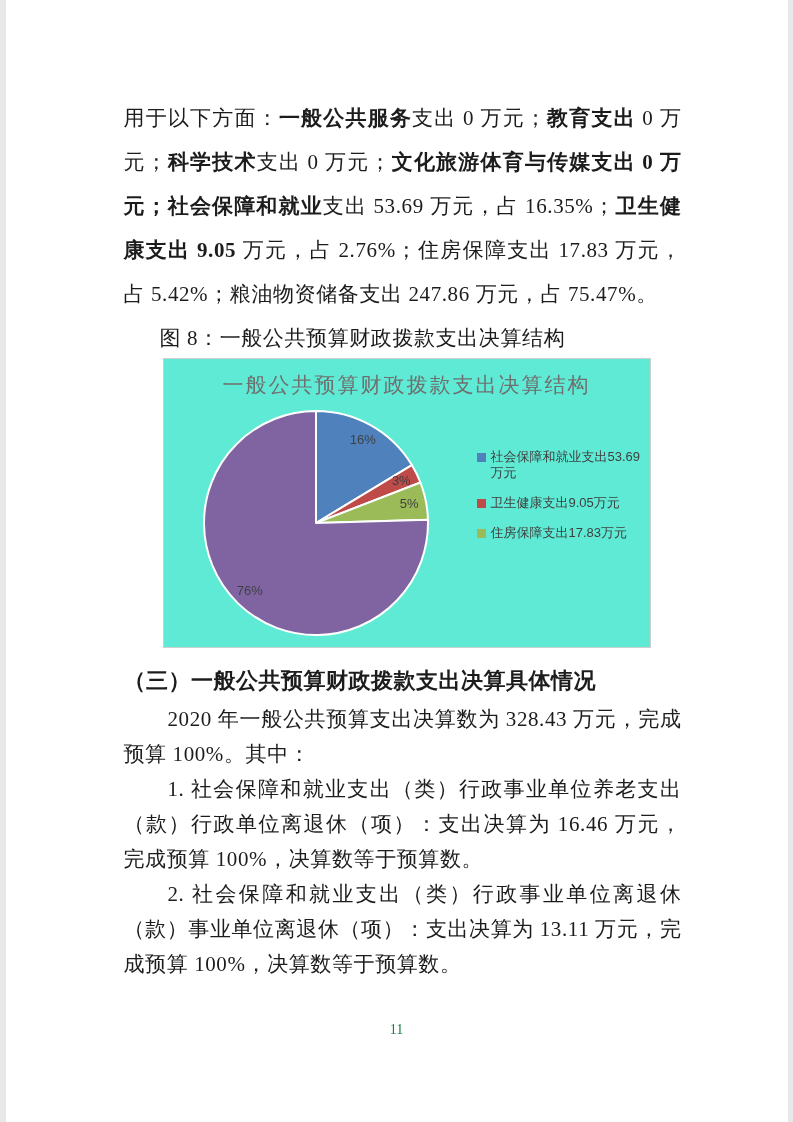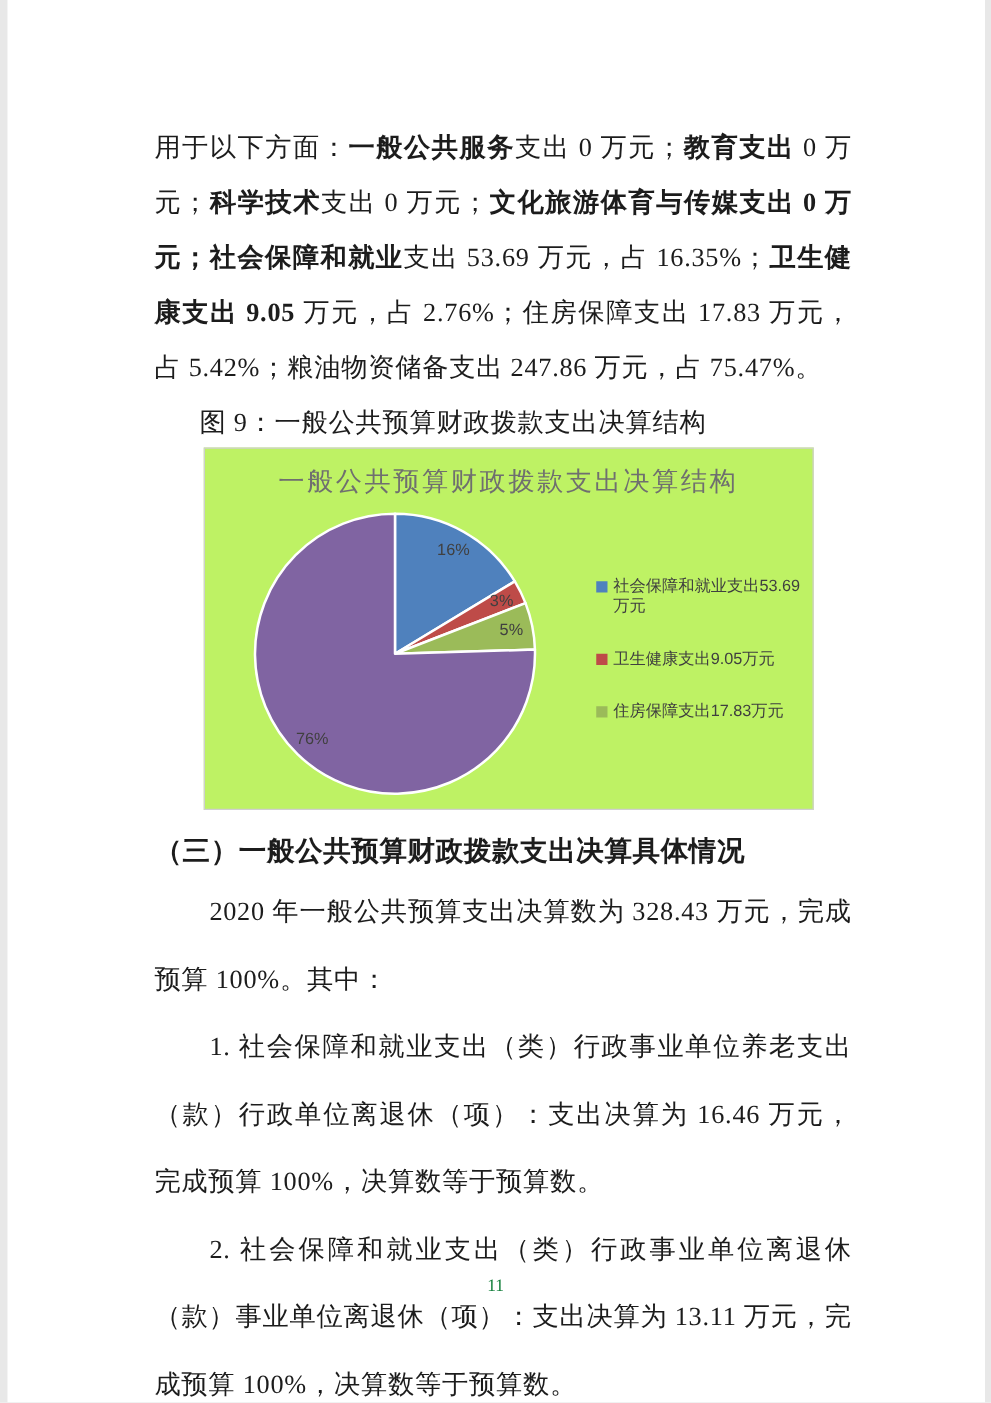--- a/index.html
+++ b/index.html
@@ -17,55 +17,54 @@
     left:118px;top:96px;width:558px;
   }
   .para{
     font-size:21px;
     line-height:44px;
     text-align:justify;
     letter-spacing:0.6px;
     margin:0;
   }
   .para .b{font-weight:bold;}
-  .body-para{line-height:54px;text-indent:44px;}
+  .body-para{line-height:35px;text-indent:44px;}
   .fig-caption{
     font-size:21px;
     line-height:40px;
     margin:2px 0 0 0;
     text-indent:36px;
     letter-spacing:0.6px;
   }
   .chart-frame{
     position:relative;
     margin-left:39px;
     width:486px;height:288px;
     border:1px solid #cfcfcf;
-    background:#bef264;
+    background:#5eead4;
     font-family:"Liberation Sans","DejaVu Sans",sans-serif;
   }
   .chart-title{
     position:absolute;
     top:12px;left:0;width:100%;
     text-align:center;
     font-size:21px;
     color:#6f6f6f;
     letter-spacing:2px;
   }
   .pie-svg{position:absolute;left:0;top:0;}
   .legend{
     position:absolute;
     left:313px;top:90px;width:170px;
     display:flex;flex-direction:column;gap:14px;
   }
   .legend-item{
     display:flex;align-items:flex-start;
     font-size:13px;line-height:16px;
     color:#3f3f3f;
-    margin-top:12px;
   }
   .legend-sq{
     flex:0 0 auto;
     width:9px;height:9px;
     margin:4px 5px 0 0;
   }
   .section-heading{
     font-size:22px;
     line-height:42px;
     font-weight:bold;
@@ -82,21 +81,21 @@
   }
 </style>
 </head>
 <body>
 
 <div class="page">
   <div class="content">
 
     <p class="para"><span>用于以下方面：</span><span class="b">一般公共服务</span><span>支出 0 万元；</span><span class="b">教育支出</span><span> 0 万元；</span><span class="b">科学技术</span><span>支出 0 万元；</span><span class="b">文化旅游体育与传媒支出 0 万元；</span><span class="b">社会保障和就业</span><span>支出 53.69 万元，占 16.35%；</span><span class="b">卫生健康支出 9.05</span><span> 万元，占 2.76%；住房保障支出 17.83 万元，占 5.42%；粮油物资储备支出 247.86 万元，占 75.47%。</span></p>
 
-    <p class="fig-caption">图 9：一般公共预算财政拨款支出决算结构</p>
+    <p class="fig-caption">图 8：一般公共预算财政拨款支出决算结构</p>
 
     <div class="chart-frame">
       <div class="chart-title">一般公共预算财政拨款支出决算结构</div>
       <svg class="pie-svg" id="pie-svg" width="486" height="288" viewBox="0 0 486 288">
           <path d="M 152 164 L 152.00 52.00 A 112 112 0 0 1 247.86 106.08 Z" fill="#4F81BD" stroke="#ffffff" stroke-width="2" stroke-linejoin="round"></path>
           <text x="198.7" y="85.3" text-anchor="middle" font-size="13" fill="#404040">16%</text>
           <path d="M 152 164 L 247.86 106.08 A 112 112 0 0 1 256.42 123.49 Z" fill="#BE4B48" stroke="#ffffff" stroke-width="2" stroke-linejoin="round"></path>
           <text x="237.3" y="126.1" text-anchor="middle" font-size="13" fill="#404040">3%</text>
           <path d="M 152 164 L 256.42 123.49 A 112 112 0 0 1 263.95 160.69 Z" fill="#9BBB59" stroke="#ffffff" stroke-width="2" stroke-linejoin="round"></path>
           <text x="245.1" y="149.1" text-anchor="middle" font-size="13" fill="#404040">5%</text>

